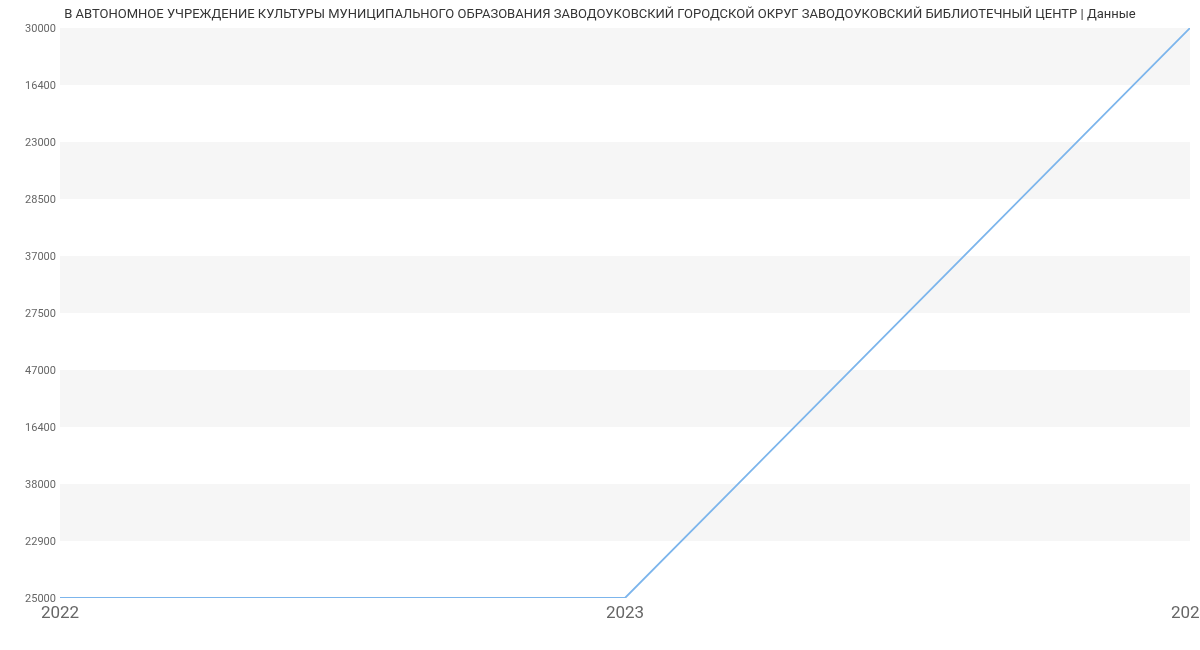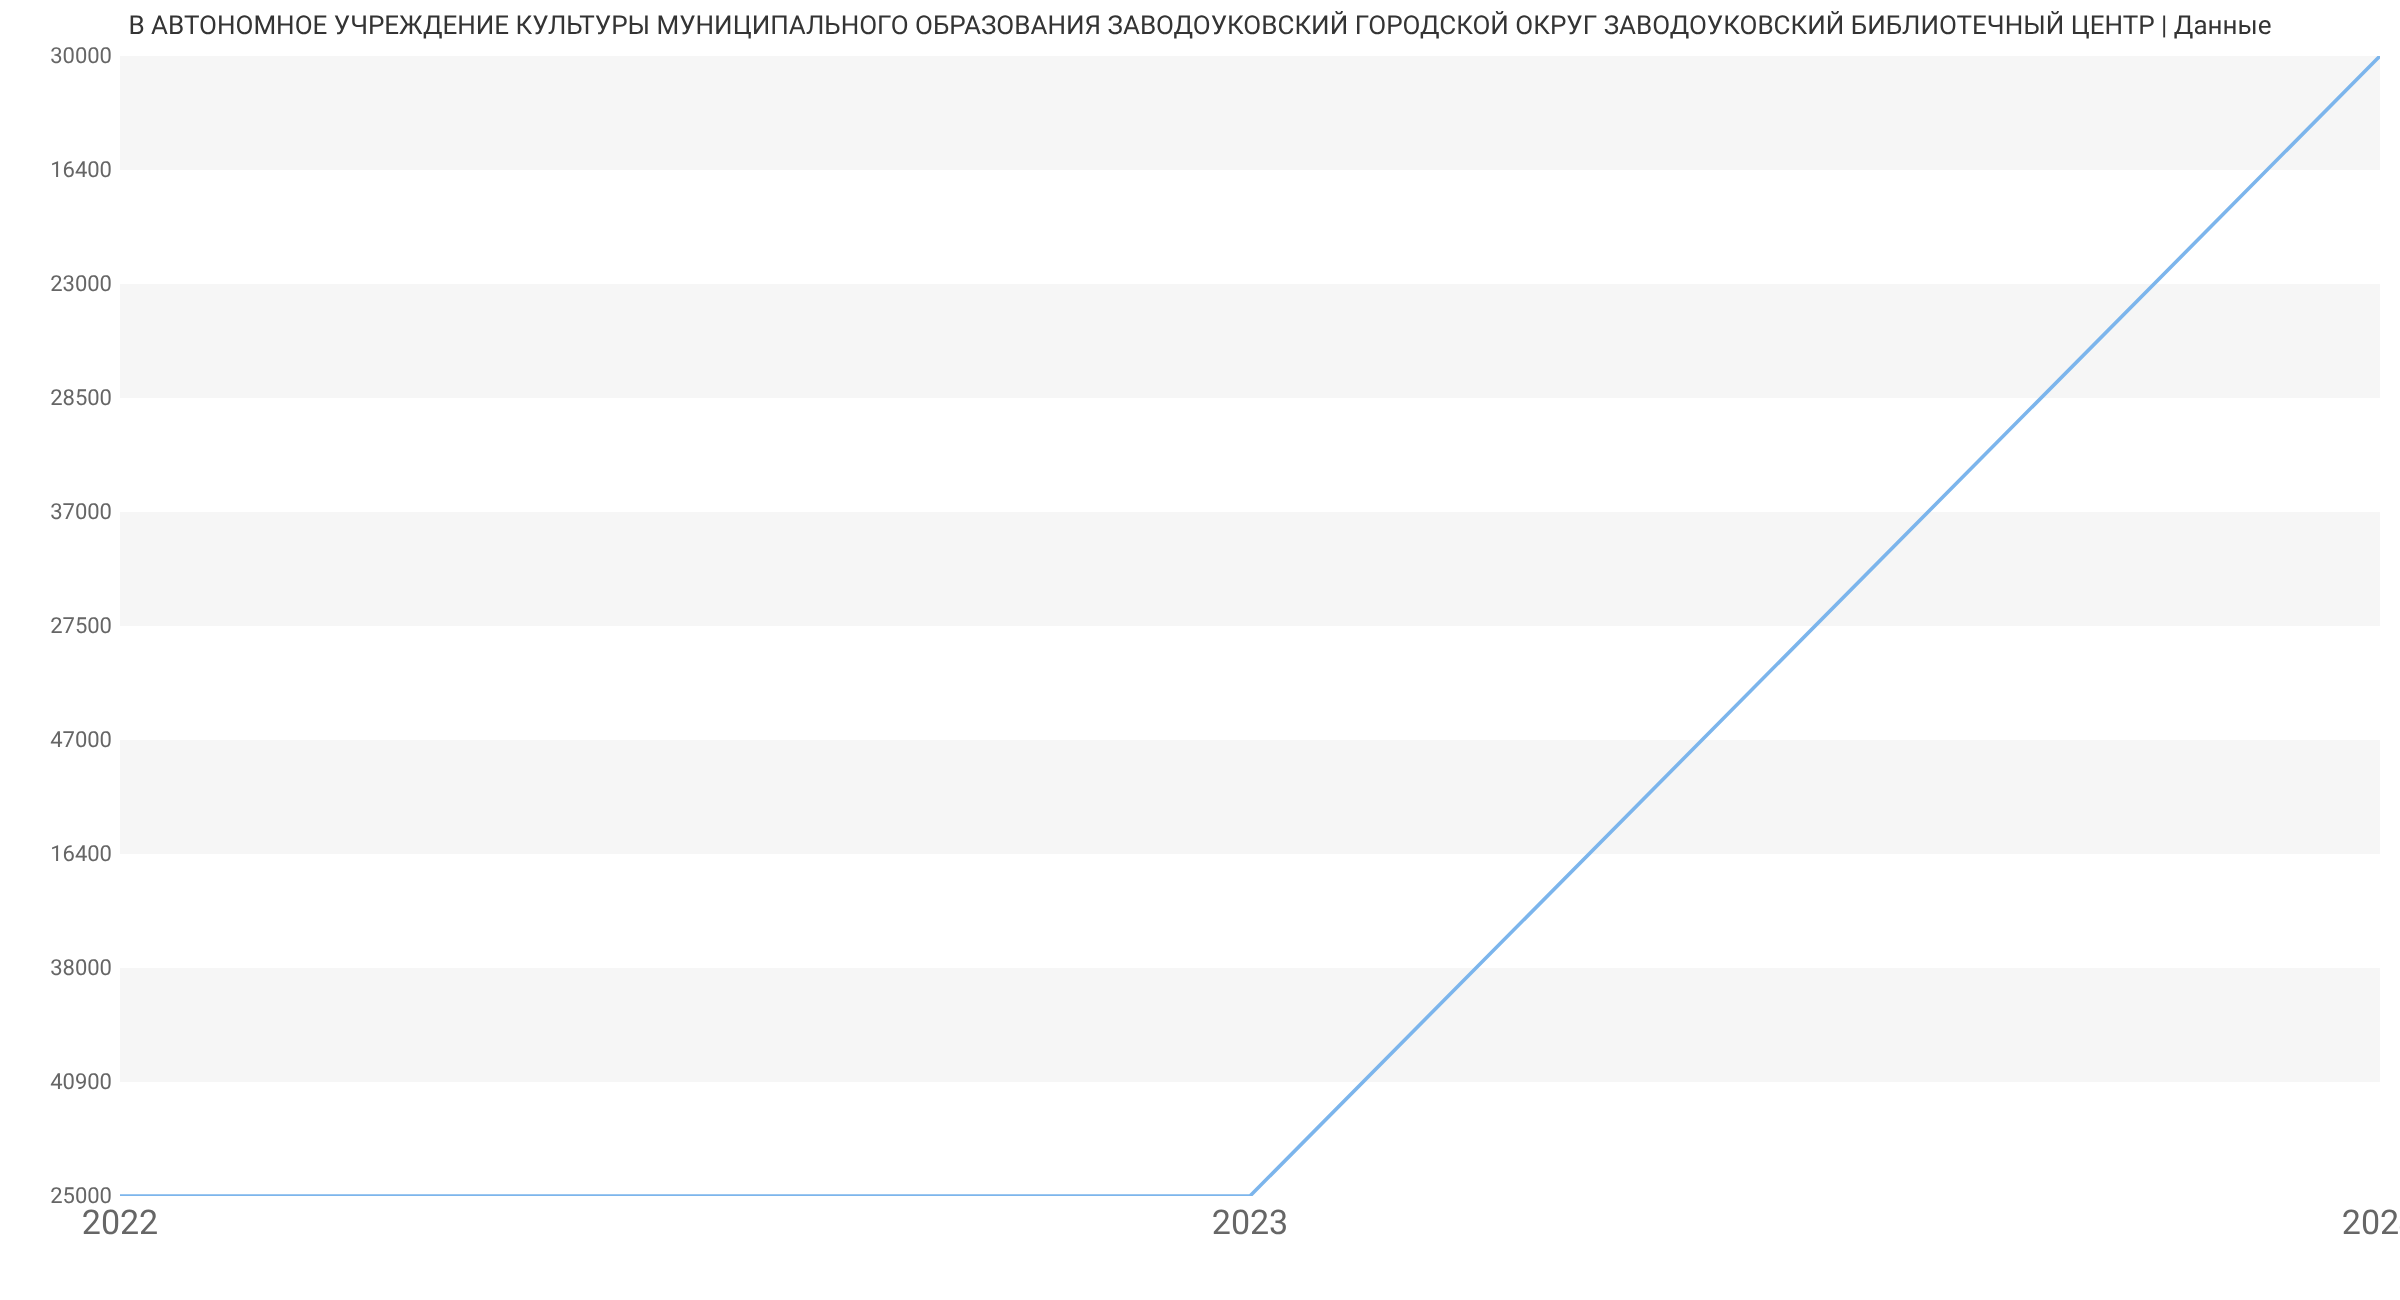--- a/index.html
+++ b/index.html
@@ -72,21 +72,21 @@
         <line x1="0" y1="570.5" x2="1130" y2="570.5" stroke="#cfd6e3" stroke-width="1"></line>
         <line x1="0" y1="570" x2="0" y2="576" stroke="#cfd6e3" stroke-width="1"></line>
         <line x1="565" y1="570" x2="565" y2="576" stroke="#cfd6e3" stroke-width="1"></line>
         <line x1="1130" y1="570" x2="1130" y2="576" stroke="#cfd6e3" stroke-width="1"></line>
         <path d="M0 570 L565 570 L1130 0" fill="none" stroke="#7cb5ec" stroke-width="1.8" stroke-linejoin="round"></path>
       </svg>
   </div>
 
   <div id="axes-labels">
       <div class="y-tick" style="top: 598px;">25000</div>
-      <div class="y-tick" style="top: 541px;">40900</div>
+      <div class="y-tick" style="top: 541px;">22900</div>
       <div class="y-tick" style="top: 484px;">38000</div>
       <div class="y-tick" style="top: 427px;">16400</div>
       <div class="y-tick" style="top: 370px;">47000</div>
       <div class="y-tick" style="top: 313px;">27500</div>
       <div class="y-tick" style="top: 256px;">37000</div>
       <div class="y-tick" style="top: 199px;">28500</div>
       <div class="y-tick" style="top: 142px;">23000</div>
       <div class="y-tick" style="top: 85px;">16400</div>
       <div class="y-tick" style="top: 28px;">30000</div>
       <div class="x-tick" style="left: 60px;">2022</div>

